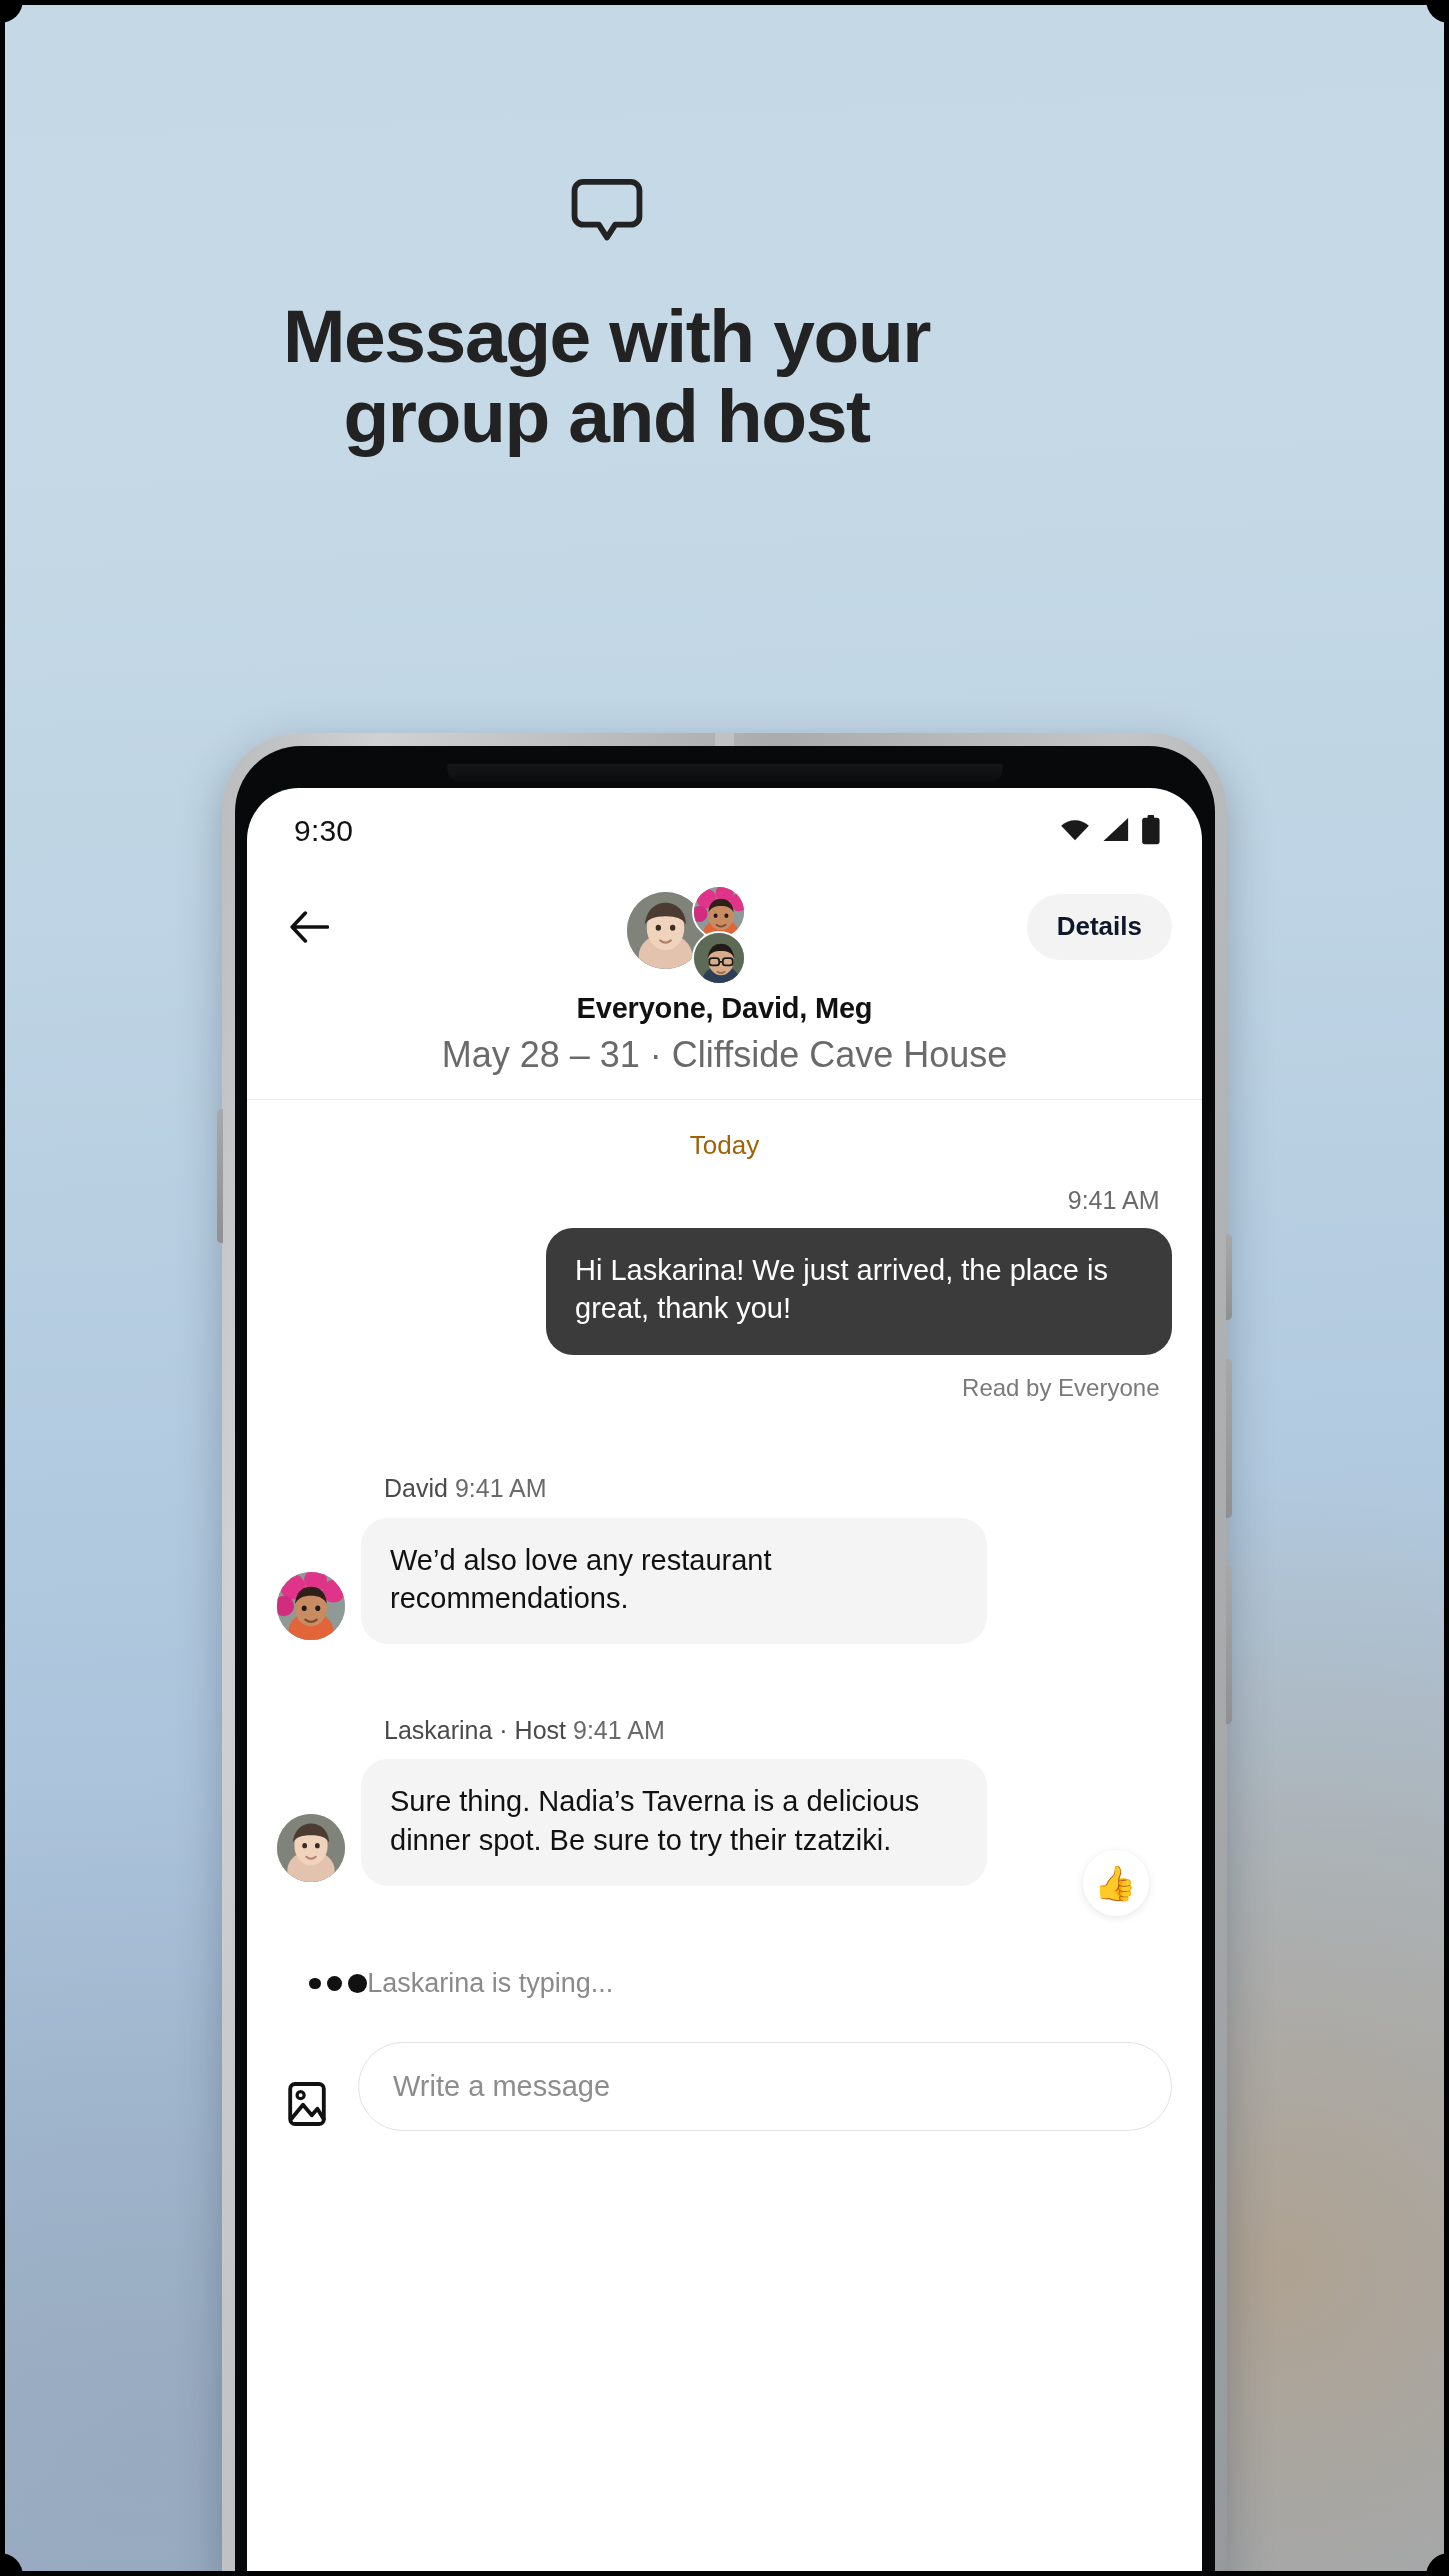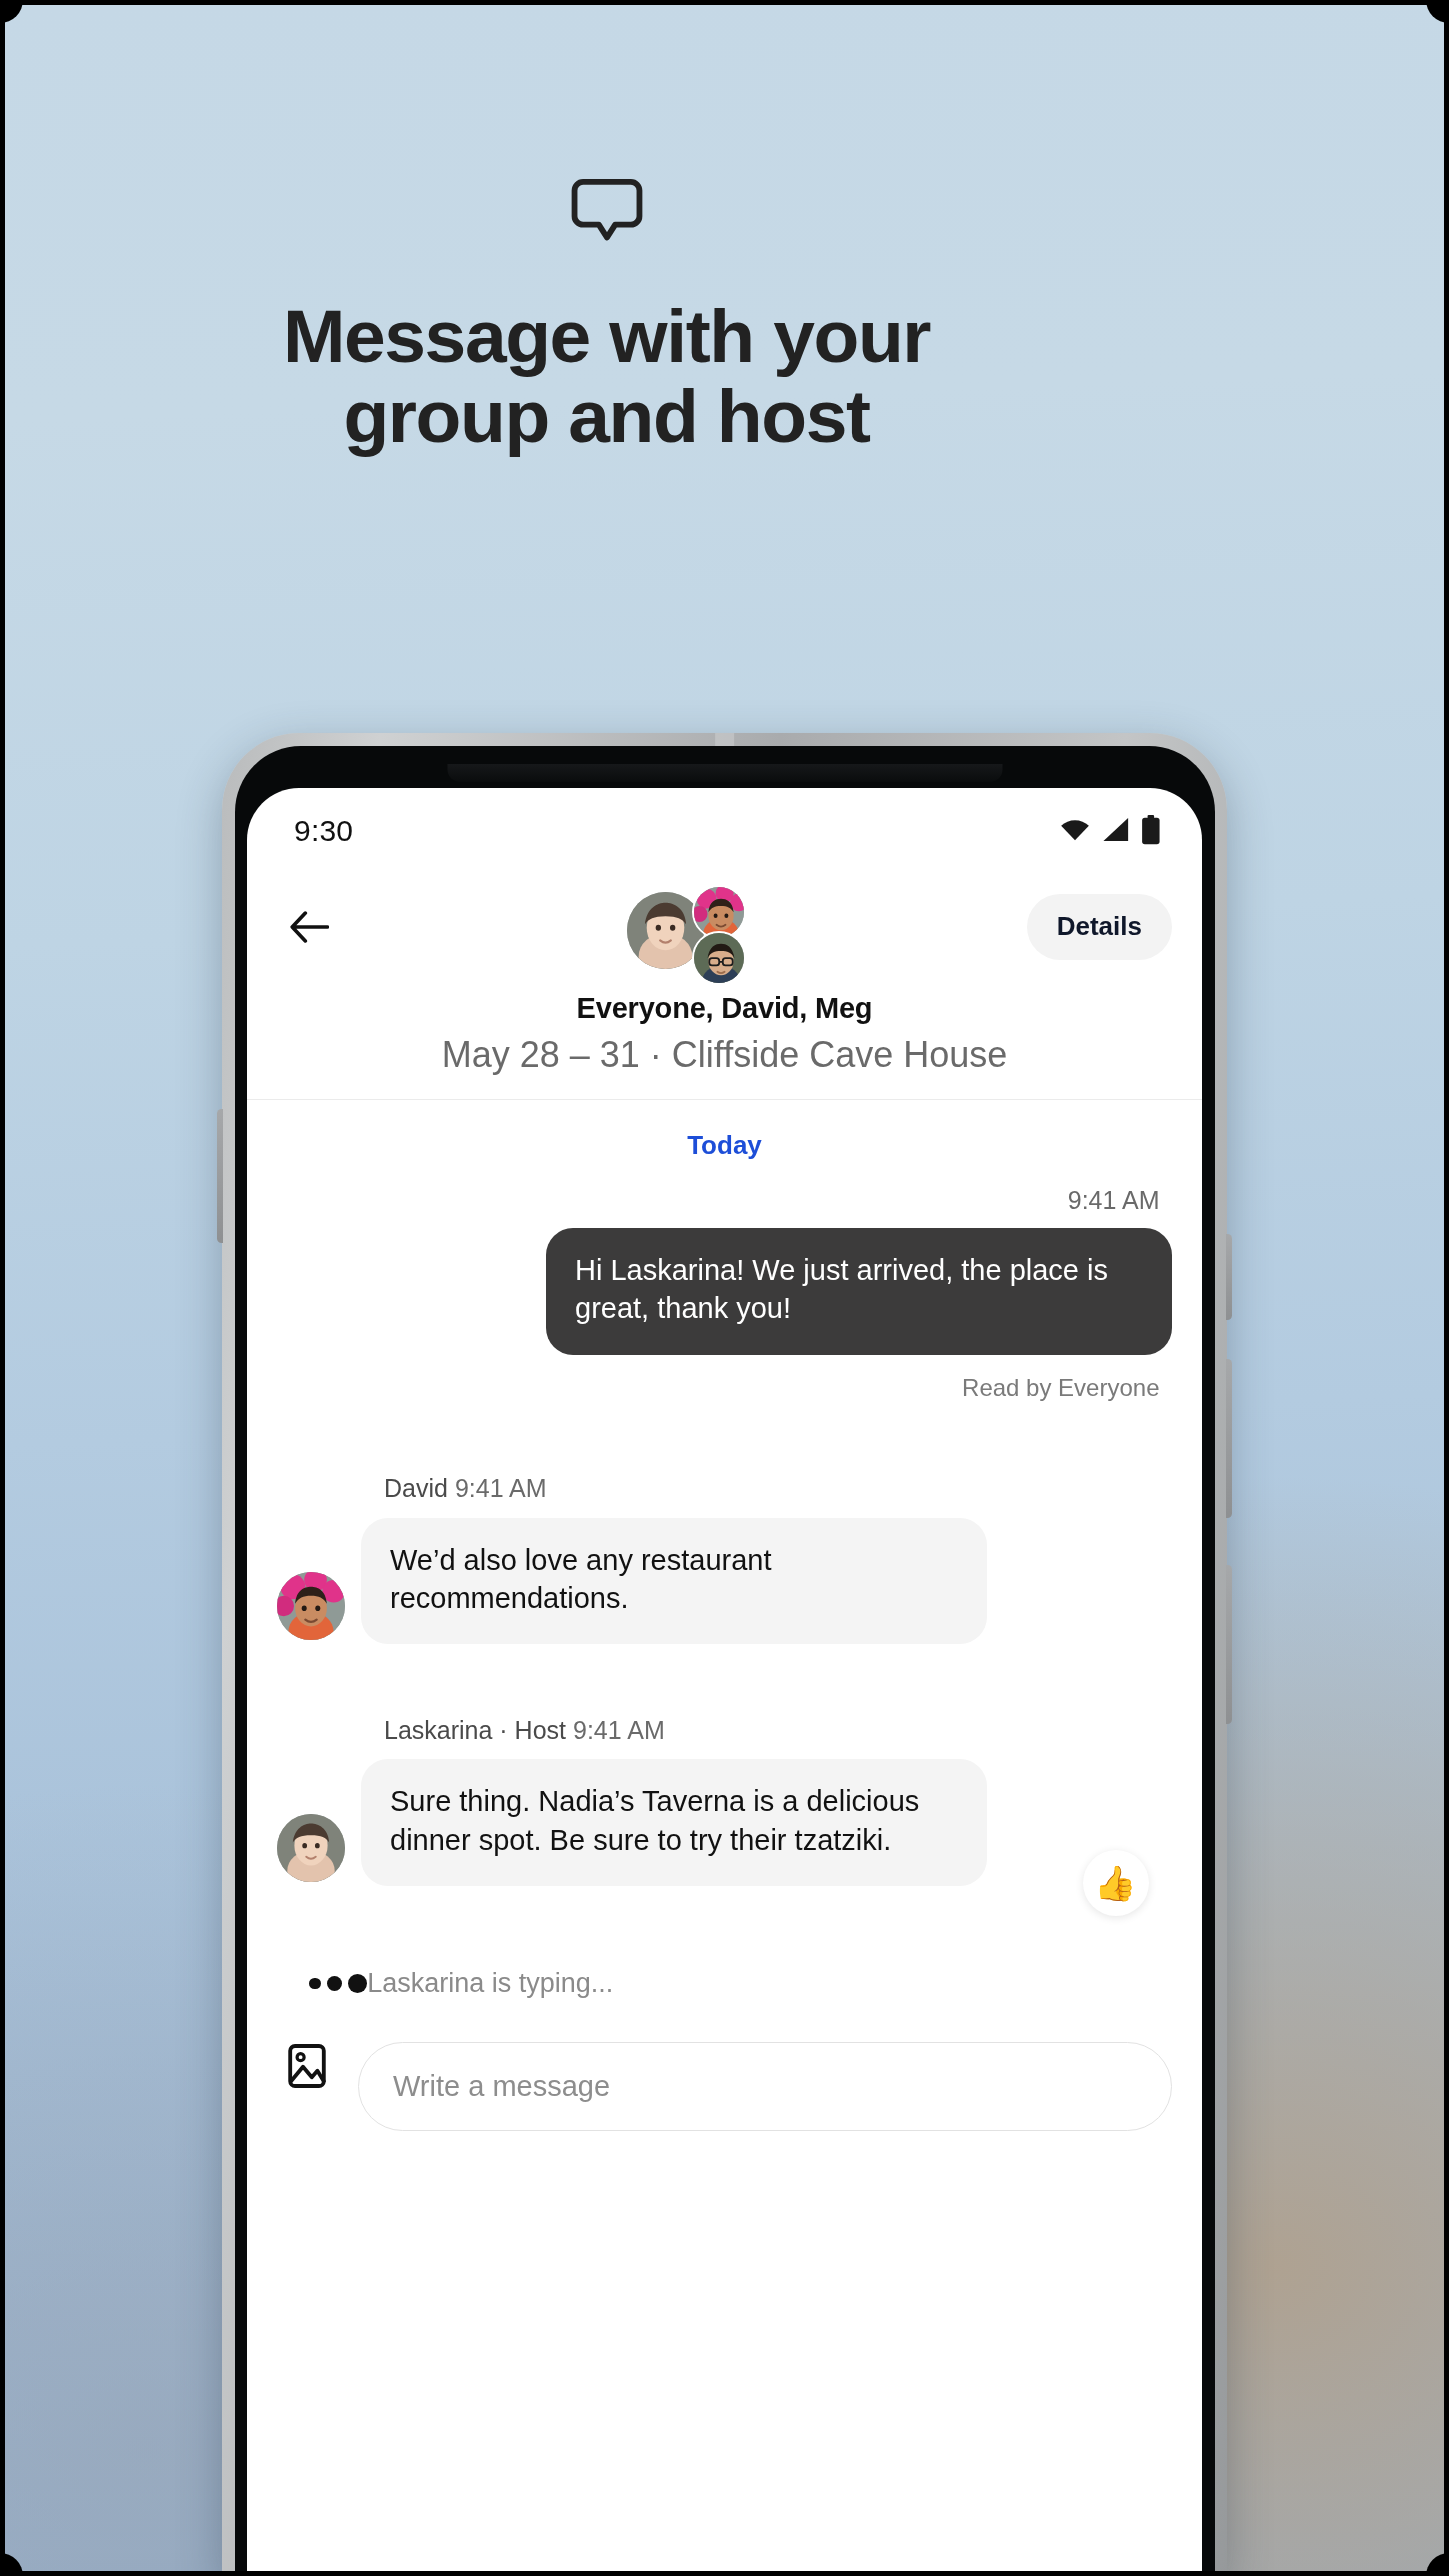--- a/index.html
+++ b/index.html
@@ -130,21 +130,21 @@
     margin-top: 14.3px; letter-spacing: -0.2px;
   }
   .chat-sub {
     text-align: center; font-size: 36px; font-weight: 400; color: #6a6a6a;
     margin-top: 9px;
   }
 
   
   .thread { padding: 0 30px; }
   .day-divider {
-    text-align: center; font-size: 26px; font-weight: 700; color: #1d4ed8;
+    text-align: center; font-size: 26px; font-weight: 400; color: #a16207;
     padding: 30px 0 25px;
   }
   .msg-row-out { display: flex; flex-direction: column; align-items: flex-end; }
   .meta-time {
     font-size: 25px; color: #6a6a6a; padding-right: 12.5px; margin-bottom: 12.5px;
   }
   .bubble-out {
     background: #3c3b3b; color: #fff; border-radius: 27px;
     padding: 23px 29px 27px; max-width: 626px;
     font-size: 29px; line-height: 1.32;
@@ -183,21 +183,21 @@
   }
   .typing-dots { display: flex; align-items: center; gap: 6.3px; padding-left: 23px; }
   .typing-dots i { display:block; border-radius: 50%; background: #111; }
   .typing-dots i:nth-child(1){ width:11.6px; height:11.6px; }
   .typing-dots i:nth-child(2){ width:15px; height:15px; }
   .typing-dots i:nth-child(3){ width:19px; height:19px; }
   .typing-text { font-size: 27px; color: #8a8a8a; }
 
   
   .composer {
-    display: flex; align-items: flex-start; gap: 27px;
+    display: flex; align-items: flex-end; gap: 27px;
     padding: 43px 30px 36px 36px;
   }
   .composer-input {
     flex: 1; height: 89px; border: 1.8px solid #e2e2e2; border-radius: 47px;
     display: flex; align-items: center; padding: 0 34px;
     font-size: 29px; color: #8d8d8d; background: #fff;
   }
 </style>
 </head>
 <body>

